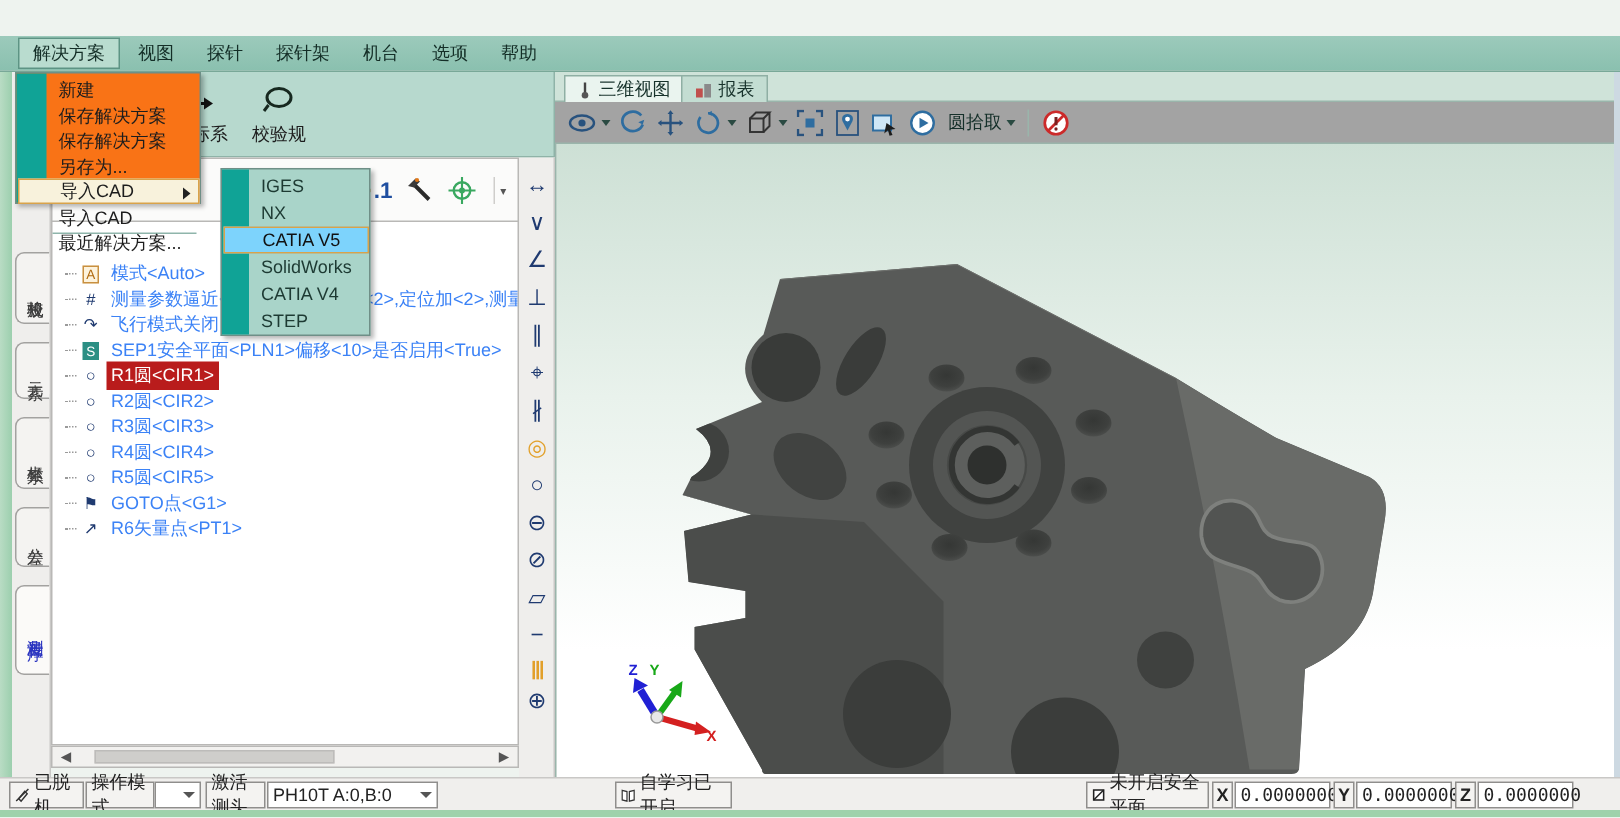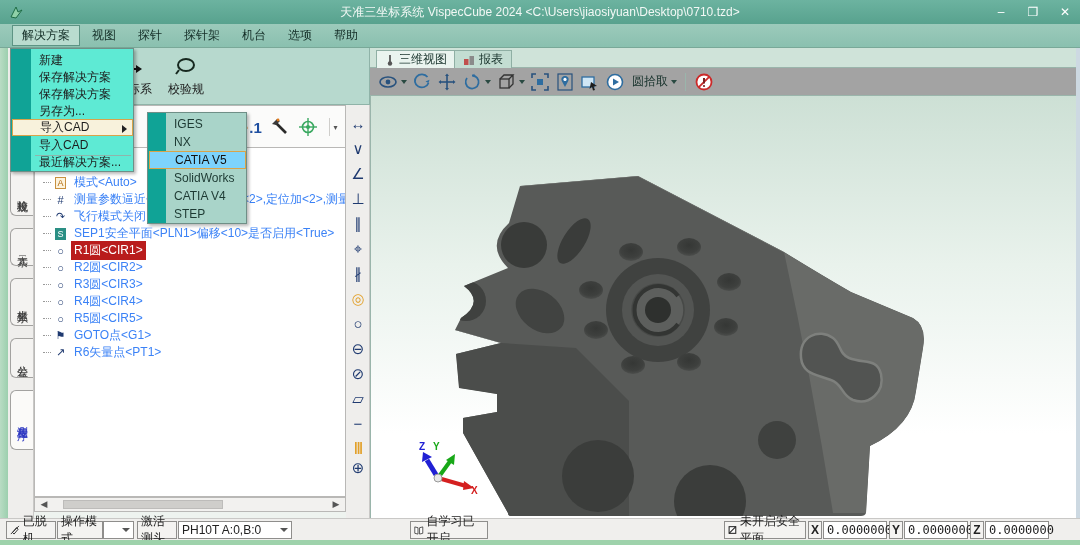--- a/index.html
+++ b/index.html
@@ -68,21 +68,21 @@
   .t2sep { width:1px; height:18px; background:#9ab5ab; margin:0 3px; }
   .picklabel { color:#15302a; margin-left:2px; }
   .right-border { position:absolute; left:1076px; top:48px; width:4px; height:470px; background:#cdd9e2; }
 
   
   .viewport { position:absolute; left:370px; top:96px; width:706px; height:422px;
     background:linear-gradient(#cde0d5 0%, #e9f2ec 40%, #ffffff 80%); border-left:1px solid #9ab5ab; }
   .viewport svg { position:absolute; left:0; top:0; }
 
   
-  .filemenu { position:absolute; left:10px; top:48px; width:124px; height:124px; background:#5eead4; border:1px solid #6f8f87; box-shadow:2px 2px 3px rgba(0,0,0,.28); }
+  .filemenu { position:absolute; left:10px; top:48px; width:124px; height:88px; background:#f97316; border:1px solid #6f8f87; box-shadow:2px 2px 3px rgba(0,0,0,.28); }
   .filemenu .gutter { position:absolute; left:0; top:0; width:20px; height:100%; background:#10a396; }
   .mrow { position:absolute; left:1px; width:121px; height:17px; line-height:17px; padding-left:27px; color:#1d1d1d; }
   .mrow.hl { background:#f8f2dc; border:1px solid #d9a34a; line-height:15px; }
   .msep { position:absolute; left:24px; width:96px; border-top:1px solid #8fb5ab; }
   .subarrow { position:absolute; right:5px; top:5px; width:0; height:0; border-top:4px solid transparent; border-bottom:4px solid transparent; border-left:5px solid #222; }
   .submenu { position:absolute; left:147px; top:112px; width:100px; height:112px; background:#a9d4c9; border:1px solid #6f8f87; box-shadow:2px 2px 3px rgba(0,0,0,.28); }
   .submenu .gutter { position:absolute; left:0; top:0; width:18px; height:100%; background:#10a396; }
   .srow { position:absolute; left:1px; width:97px; height:18px; line-height:18px; padding-left:25px; color:#1d3a33; }
   .srow.hl { background:#7dd3fc; border:1px solid #d9a34a; line-height:16px; color:#111; }
 
@@ -93,31 +93,20 @@
   .combo { background:#ffffff; justify-content:space-between; }
   .combo .ca { width:0; height:0; border-left:4px solid transparent; border-right:4px solid transparent; border-top:4px solid #555; }
   .axis { font-weight:bold; justify-content:center; }
   .bottomstrip { position:absolute; left:0; top:540px; width:1080px; height:5px; background:#9ed2ab; }
 </style>
 </head>
 <body>
 
 <div id="window">
 
-  <div class="titlebar">
-    <svg class="appicon" viewBox="0 0 16 16">
-      <path d="M3,13 L8,3 L10,8 L14,6 L8,14 Z" fill="#8fd0a8" stroke="#1d6b45" stroke-width="1"></path>
-    </svg>
-    <div class="title">天准三坐标系统 VispecCube 2024  &lt;C:\Users\jiaosiyuan\Desktop\0710.tzd&gt;</div>
-    <div class="winbtns">
-      <div class="winbtn">–</div>
-      <div class="winbtn">❐</div>
-      <div class="winbtn">✕</div>
-    </div>
-  </div>
 
   <div class="menubar">
     <div class="menuitem active">解决方案</div>
     <div class="menuitem">视图</div>
     <div class="menuitem">探针</div>
     <div class="menuitem">探针架</div>
     <div class="menuitem">机台</div>
     <div class="menuitem">选项</div>
     <div class="menuitem">帮助</div>
   </div>

